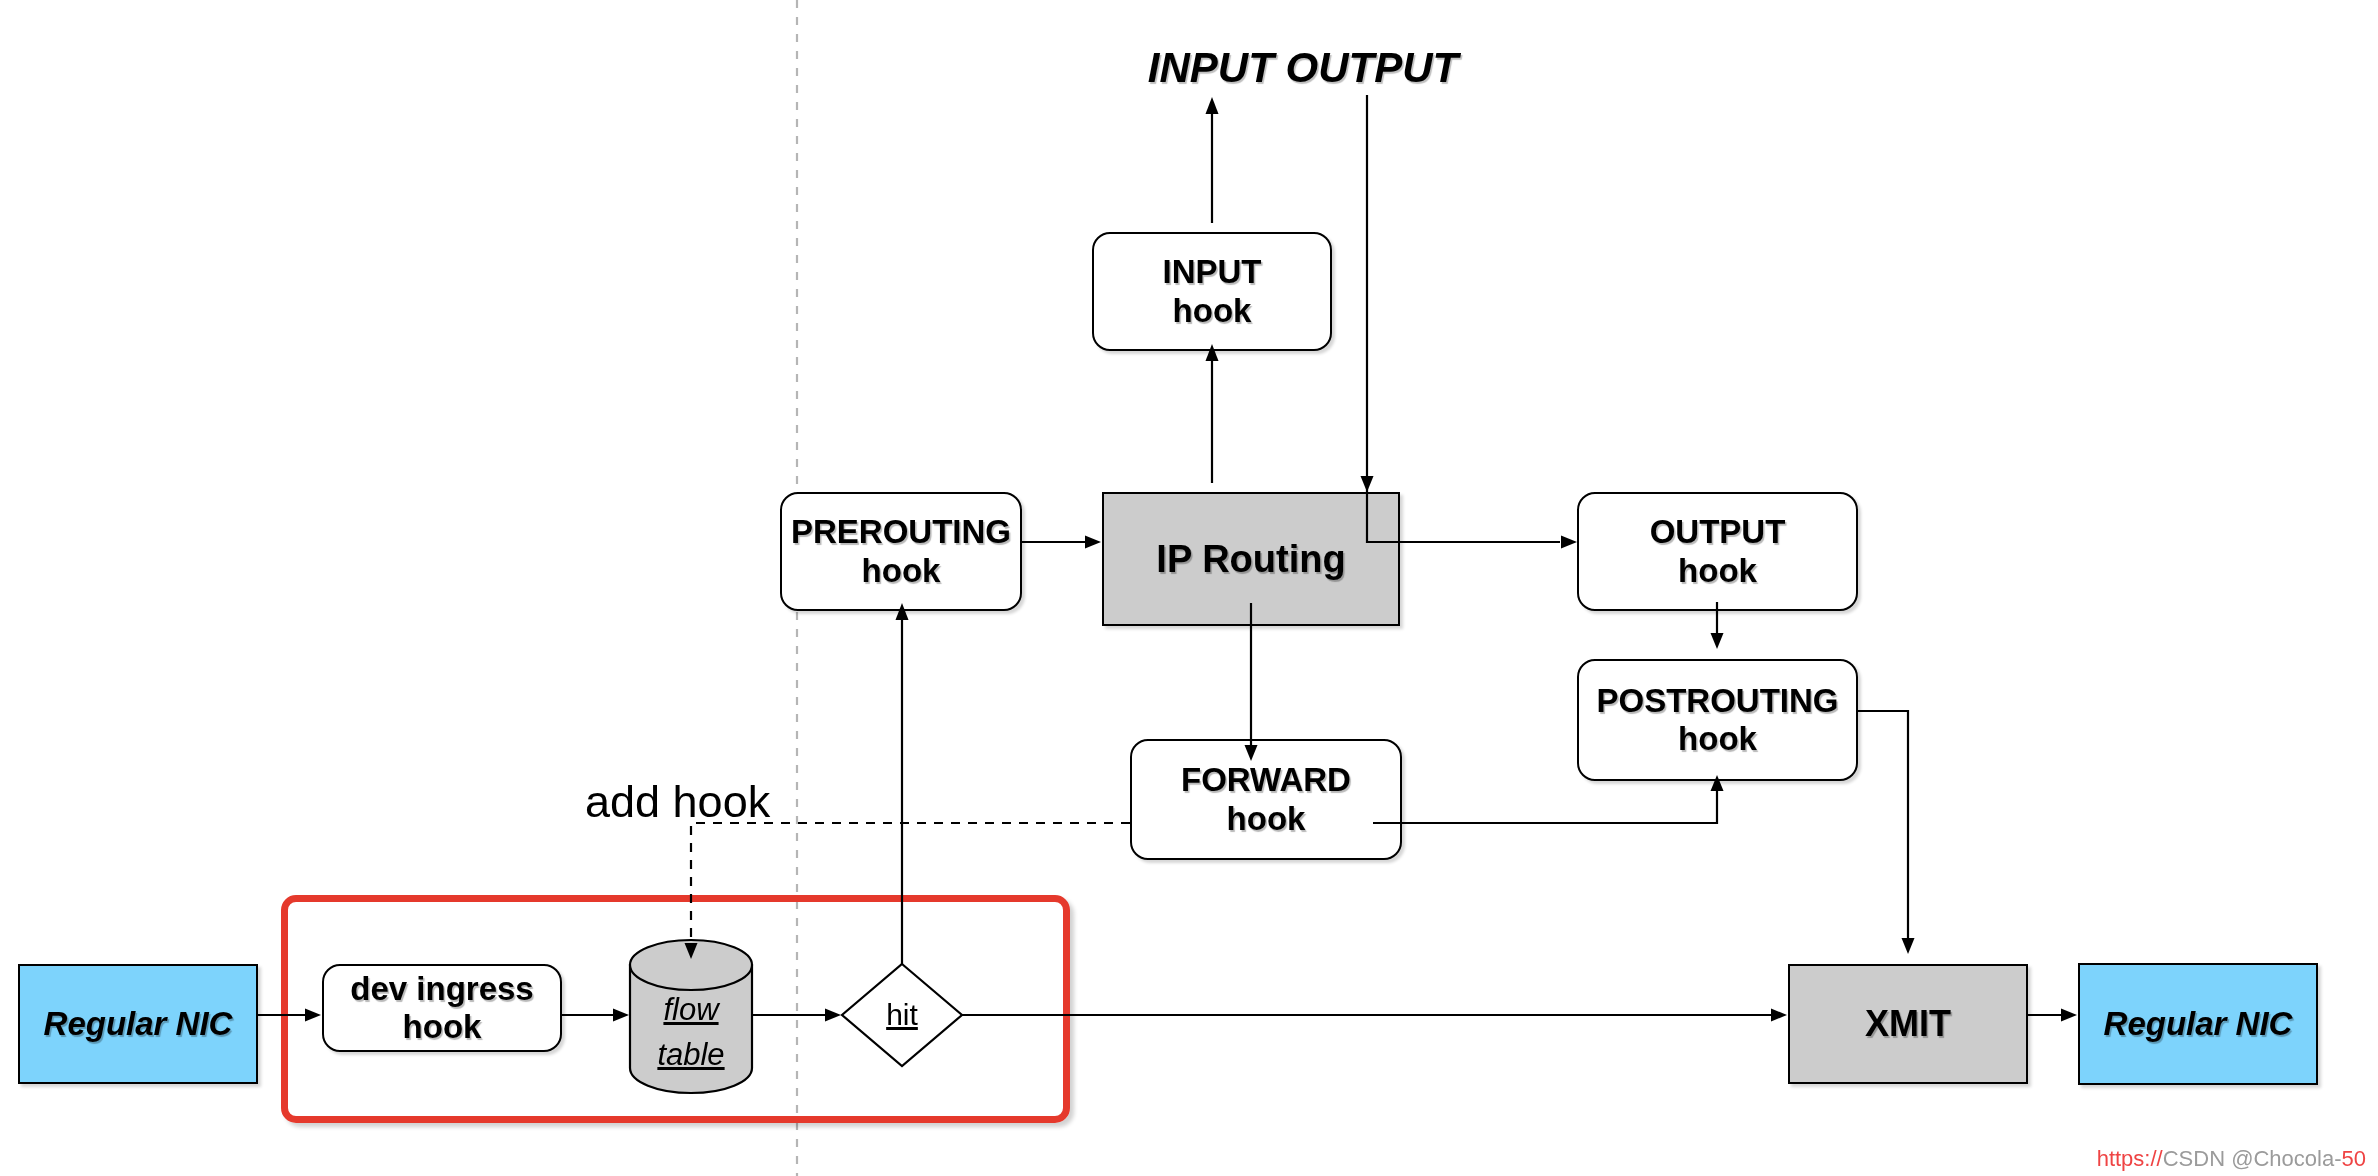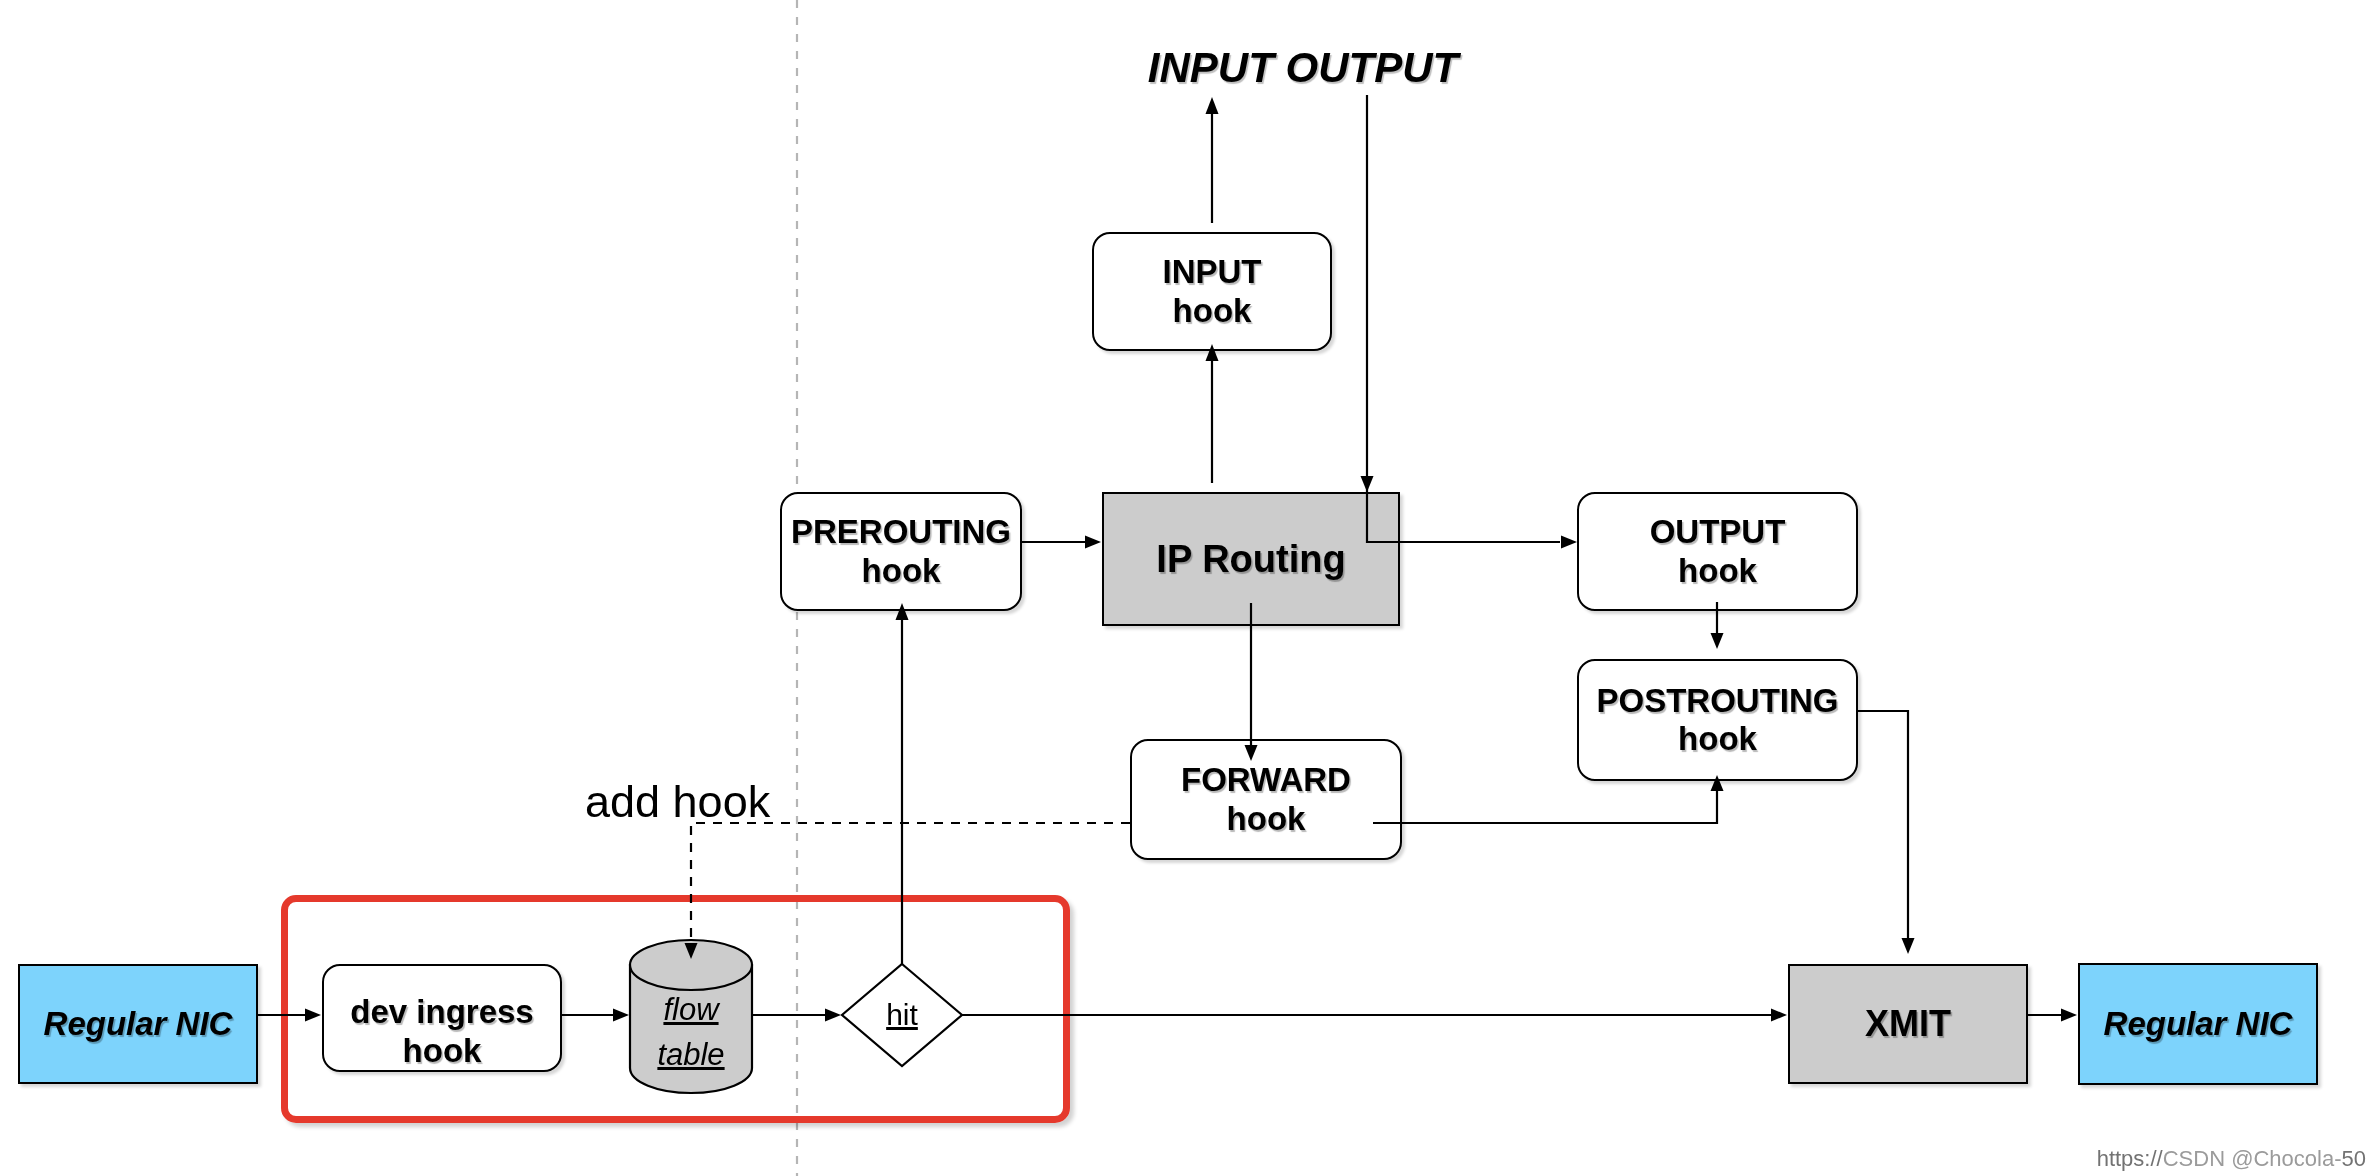--- a/index.html
+++ b/index.html
@@ -41,40 +41,40 @@
   .shapelabel{
     position:absolute;display:flex;flex-direction:column;align-items:center;justify-content:center;
     text-align:center;color:#000;text-decoration:underline;
   }
   .cyl-label{font-style:italic;font-size:31px;line-height:1.45;}
   .hit-label{font-size:30px;line-height:1;}
   .watermark{
     position:absolute;right:12px;bottom:4px;
     font-size:22px;white-space:nowrap;
   }
-  .wm-light{color:#737373;}
+  .wm-light{color:#ef4444;}
   .wm-mid{color:#9b9b9b;}
   svg{display:block;}
 </style>
 </head>
 <body>
 
 <div class="canvas">
 
   <svg class="layer z0" viewBox="0 0 2378 1176">
     <line x1="797" y1="0" x2="797" y2="1176" stroke="#b5b5b5" stroke-width="2.2" stroke-dasharray="8 9"></line>
   </svg>
 
   <div class="redframe z1" style="left:281px;top:895px;width:789px;height:228px;"></div>
 
   <div class="node sharpbox nicbox z2" style="left:18px;top:955px;width:240px;height:120px;">
     <span>Regular NIC</span>
   </div>
 
-  <div class="node roundbox z2" style="left:322px;top:955px;width:240px;height:108px;justify-content:flex-end;">
+  <div class="node roundbox z2" style="left:322px;top:955px;width:240px;height:88px;">
     <span>dev ingress</span>
     <span>hook</span>
   </div>
 
   <div class="node roundbox z2" style="left:1092px;top:223px;width:240px;height:119px;">
     <span>INPUT</span>
     <span>hook</span>
   </div>
 
   <div class="node roundbox z2" style="left:780px;top:483px;width:242px;height:119px;">

